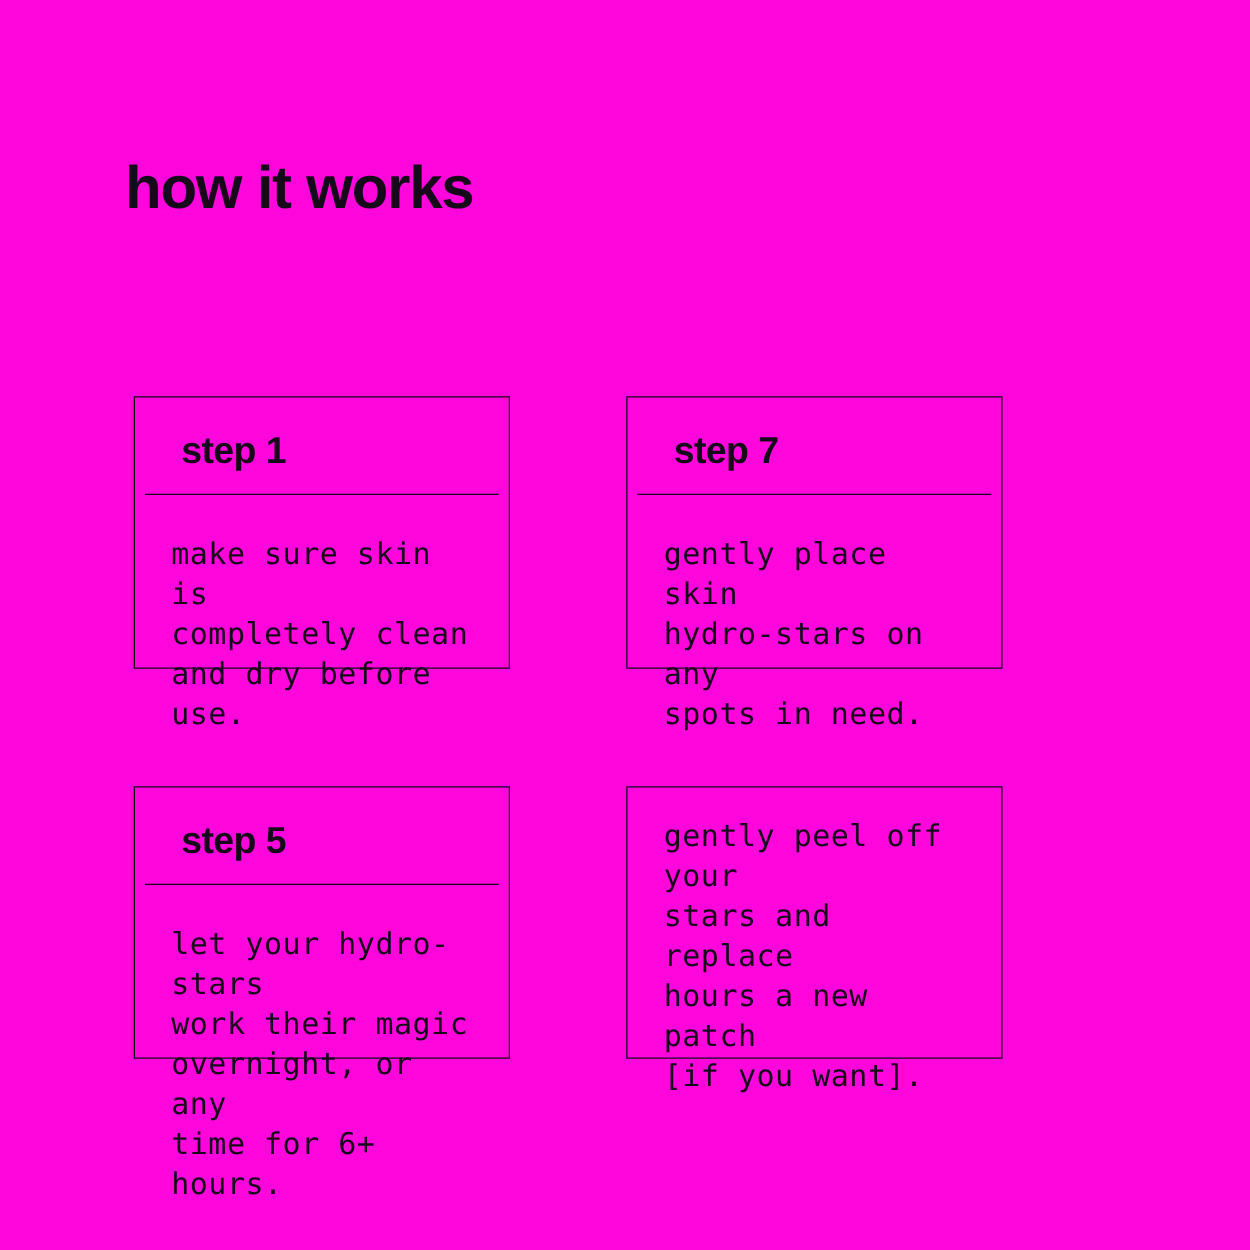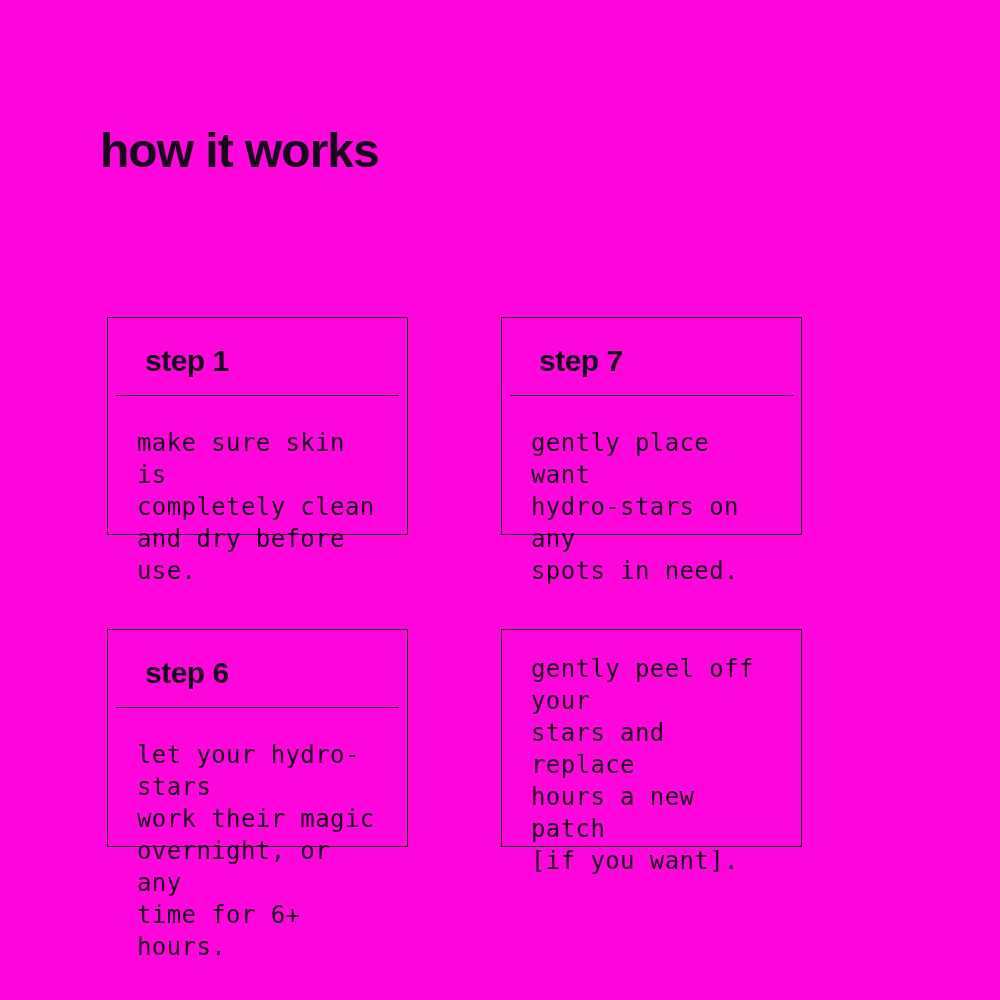--- a/index.html
+++ b/index.html
@@ -83,28 +83,28 @@
       </div>
       <div class="card-body">make sure skin is
 completely clean
 and dry before use.</div>
     </div>
 
     <div class="card">
       <div class="card-header">
         <span class="card-label">step 7</span>
       </div>
-      <div class="card-body">gently place want
+      <div class="card-body">gently place skin
 hydro-stars on any
 spots in need.</div>
     </div>
 
     <div class="card">
       <div class="card-header">
-        <span class="card-label">step 6</span>
+        <span class="card-label">step 5</span>
       </div>
       <div class="card-body">let your hydro-stars
 work their magic
 overnight, or any
 time for 6+ hours.</div>
     </div>
 
     <div class="card">
       <div class="card-body">gently peel off your
 stars and replace

